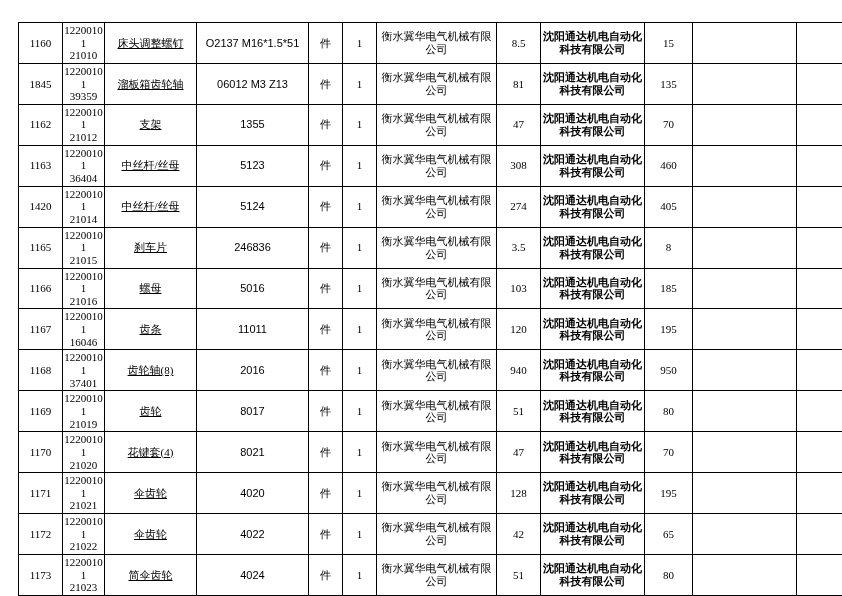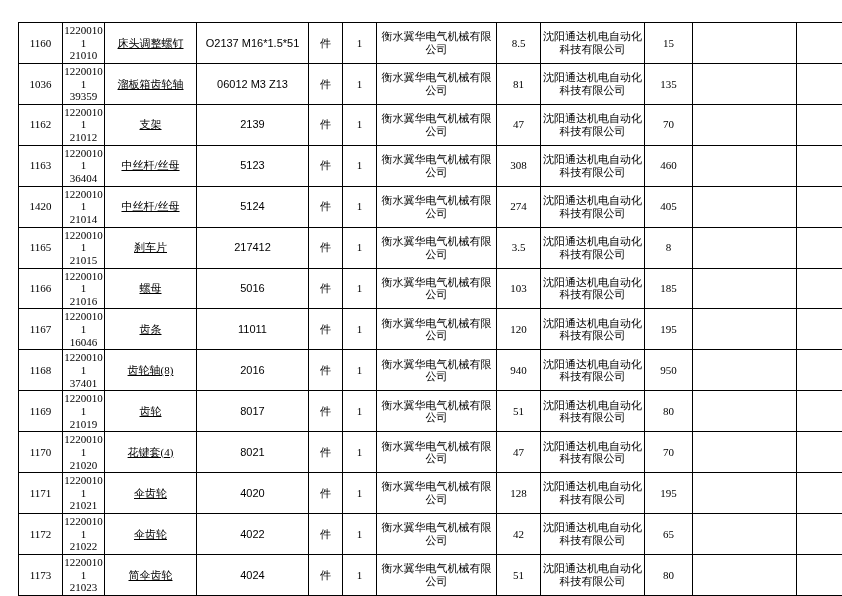--- a/index.html
+++ b/index.html
@@ -55,21 +55,21 @@
     font-size: 5.5px;
     line-height: 1.05;
     color: #000;
     letter-spacing: 0;
     margin-left: 13px;
   }
   .cell-code span { display: block; }
   .cell-name { font-size: 12px; text-decoration: underline; }
   .cell-spec { font-size: 11px; font-family: Liberation Sans, sans-serif; }
   .cell-owner { font-size: 10.5px; line-height: 1.1; margin-left: 36px; }
-  .cell-cust { font-size: 10.5px; line-height: 1.1; }
+  .cell-cust { font-size: 10.5px; line-height: 1.1; font-weight: bold; }
   .cell-num { font-size: 11px; }
   .cust-with-code { position: relative; }
 </style>
 </head>
 <body>
 
 <div class="page">
   <table class="inv">
     <colgroup>
       <col class="c-idx">
@@ -97,21 +97,21 @@
           <td class="cell-num">件</td>
           <td class="cell-num">1</td>
           <td class="cell-owner">衡水冀华电气机械有限公司</td>
           <td class="cell-num">8.5</td>
           <td class="cell-cust">沈阳通达机电自动化科技有限公司</td>
           <td class="cell-num">15</td>
           <td class="cell-cust cust-with-code"></td>
           <td class="cell-num"></td>
         </tr>
         <tr>
-          <td class="cell-num">1036</td>
+          <td class="cell-num">1845</td>
           <td class="cell-code">
             <span>12200101</span>
             <span>39359</span>
           </td>
           <td class="cell-name">溜板箱齿轮轴</td>
           <td class="cell-spec">06012 M3 Z13</td>
           <td class="cell-num">件</td>
           <td class="cell-num">1</td>
           <td class="cell-owner">衡水冀华电气机械有限公司</td>
           <td class="cell-num">81</td>
@@ -120,21 +120,21 @@
           <td class="cell-cust cust-with-code"></td>
           <td class="cell-num"></td>
         </tr>
         <tr>
           <td class="cell-num">1162</td>
           <td class="cell-code">
             <span>12200101</span>
             <span>21012</span>
           </td>
           <td class="cell-name">支架</td>
-          <td class="cell-spec">2139</td>
+          <td class="cell-spec">1355</td>
           <td class="cell-num">件</td>
           <td class="cell-num">1</td>
           <td class="cell-owner">衡水冀华电气机械有限公司</td>
           <td class="cell-num">47</td>
           <td class="cell-cust">沈阳通达机电自动化科技有限公司</td>
           <td class="cell-num">70</td>
           <td class="cell-cust cust-with-code"></td>
           <td class="cell-num"></td>
         </tr>
         <tr>
@@ -171,21 +171,21 @@
           <td class="cell-cust cust-with-code"></td>
           <td class="cell-num"></td>
         </tr>
         <tr>
           <td class="cell-num">1165</td>
           <td class="cell-code">
             <span>12200101</span>
             <span>21015</span>
           </td>
           <td class="cell-name">刹车片</td>
-          <td class="cell-spec">217412</td>
+          <td class="cell-spec">246836</td>
           <td class="cell-num">件</td>
           <td class="cell-num">1</td>
           <td class="cell-owner">衡水冀华电气机械有限公司</td>
           <td class="cell-num">3.5</td>
           <td class="cell-cust">沈阳通达机电自动化科技有限公司</td>
           <td class="cell-num">8</td>
           <td class="cell-cust cust-with-code"></td>
           <td class="cell-num"></td>
         </tr>
         <tr>

